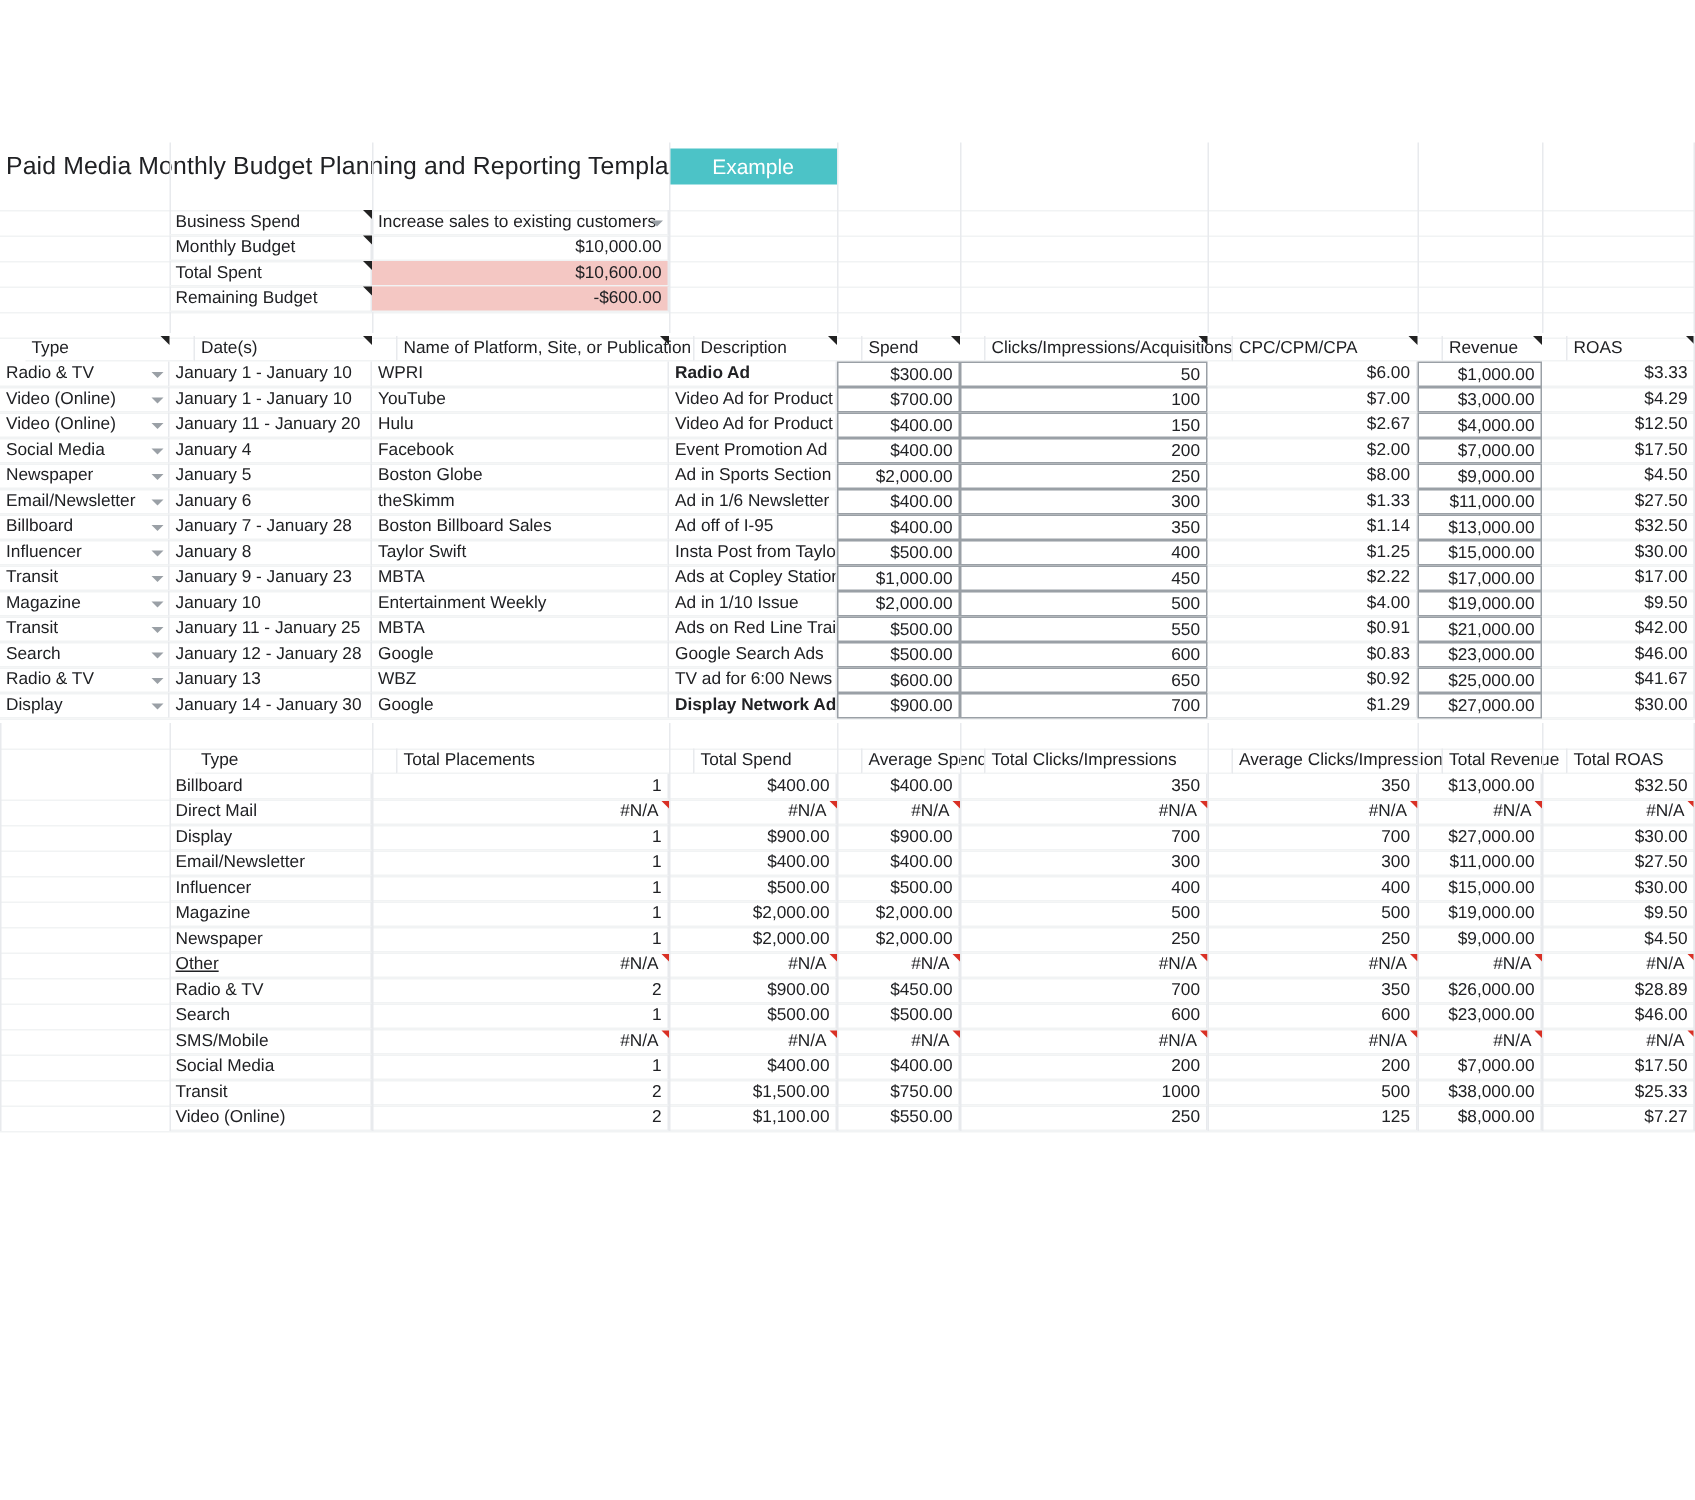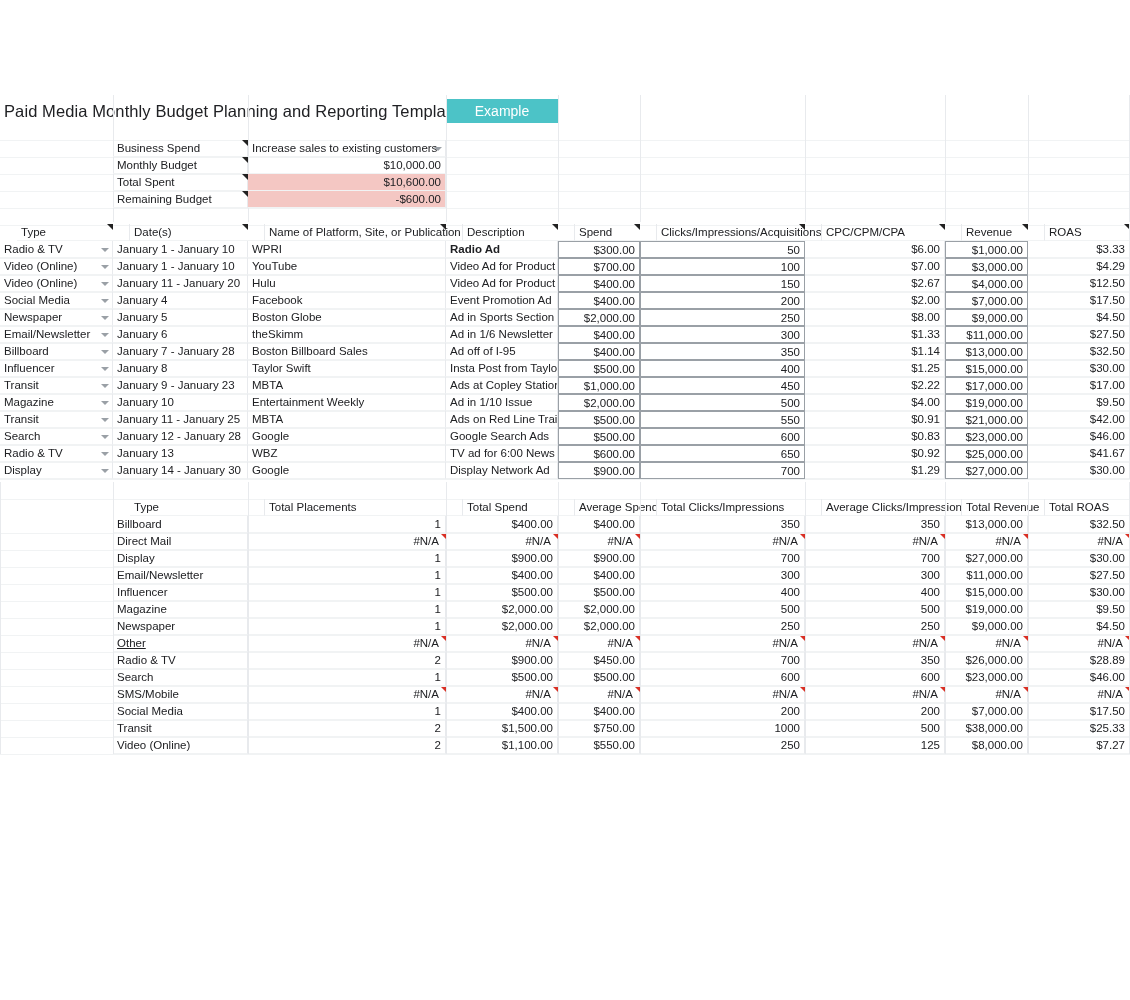--- a/index.html
+++ b/index.html
@@ -257,21 +257,21 @@
       <div class="cell num bd" style="left: 558px; top: 445px; width: 82px;">$600.00</div>
       <div class="cell num bd" style="left: 640px; top: 445px; width: 165px;">650</div>
       <div class="cell num" style="left: 805px; top: 445px; width: 140px;">$0.92</div>
       <div class="cell num bd" style="left: 945px; top: 445px; width: 83px;">$25,000.00</div>
       <div class="cell num" style="left: 1028px; top: 445px; width: 102px;">$41.67</div>
       <div class="caret" style="left: 101px; top: 452px;"></div>
       <div class="band" style="top: 462px;"></div>
       <div class="cell" style="left: 0px; top: 462px; width: 113px;">Display</div>
       <div class="cell" style="left: 113px; top: 462px; width: 135px;">January 14 - January 30</div>
       <div class="cell" style="left: 248px; top: 462px; width: 198px;">Google</div>
-      <div class="cell" style="left: 446px; top: 462px; width: 112px;">Display Network Ad</div>
+      <div class="cell" style="left: 446px; top: 462px; width: 112px; font-weight: bold;">Display Network Ad</div>
       <div class="cell num bd" style="left: 558px; top: 462px; width: 82px;">$900.00</div>
       <div class="cell num bd" style="left: 640px; top: 462px; width: 165px;">700</div>
       <div class="cell num" style="left: 805px; top: 462px; width: 140px;">$1.29</div>
       <div class="cell num bd" style="left: 945px; top: 462px; width: 83px;">$27,000.00</div>
       <div class="cell num" style="left: 1028px; top: 462px; width: 102px;">$30.00</div>
       <div class="caret" style="left: 101px; top: 469px;"></div>
       <div class="vline" style="left: 1129px; top: 224px; height: 255px;"></div>
     </div>
 
   <div id="rollup">

